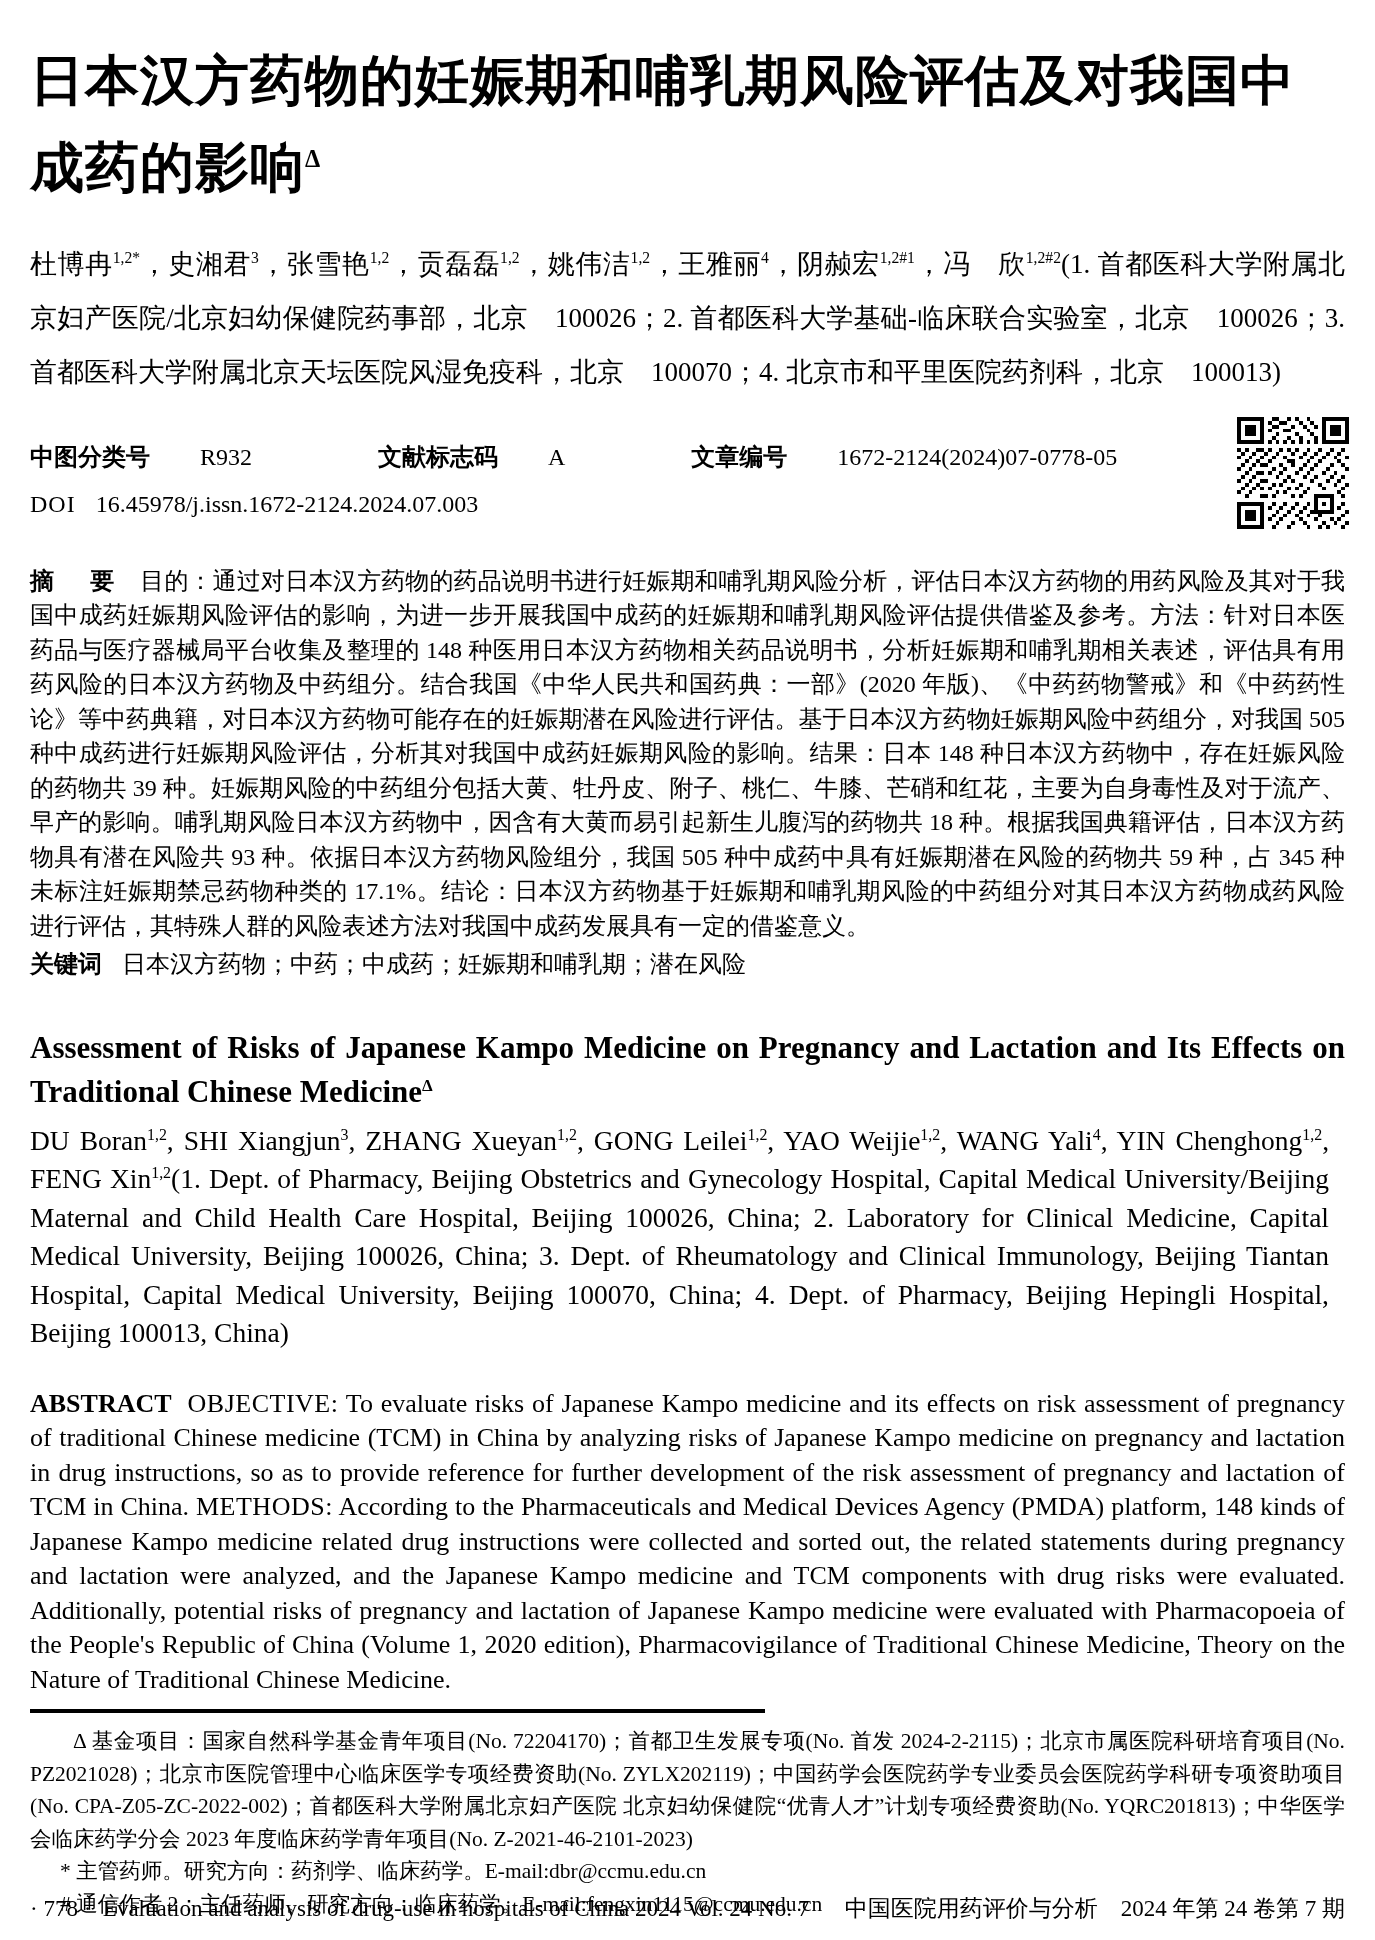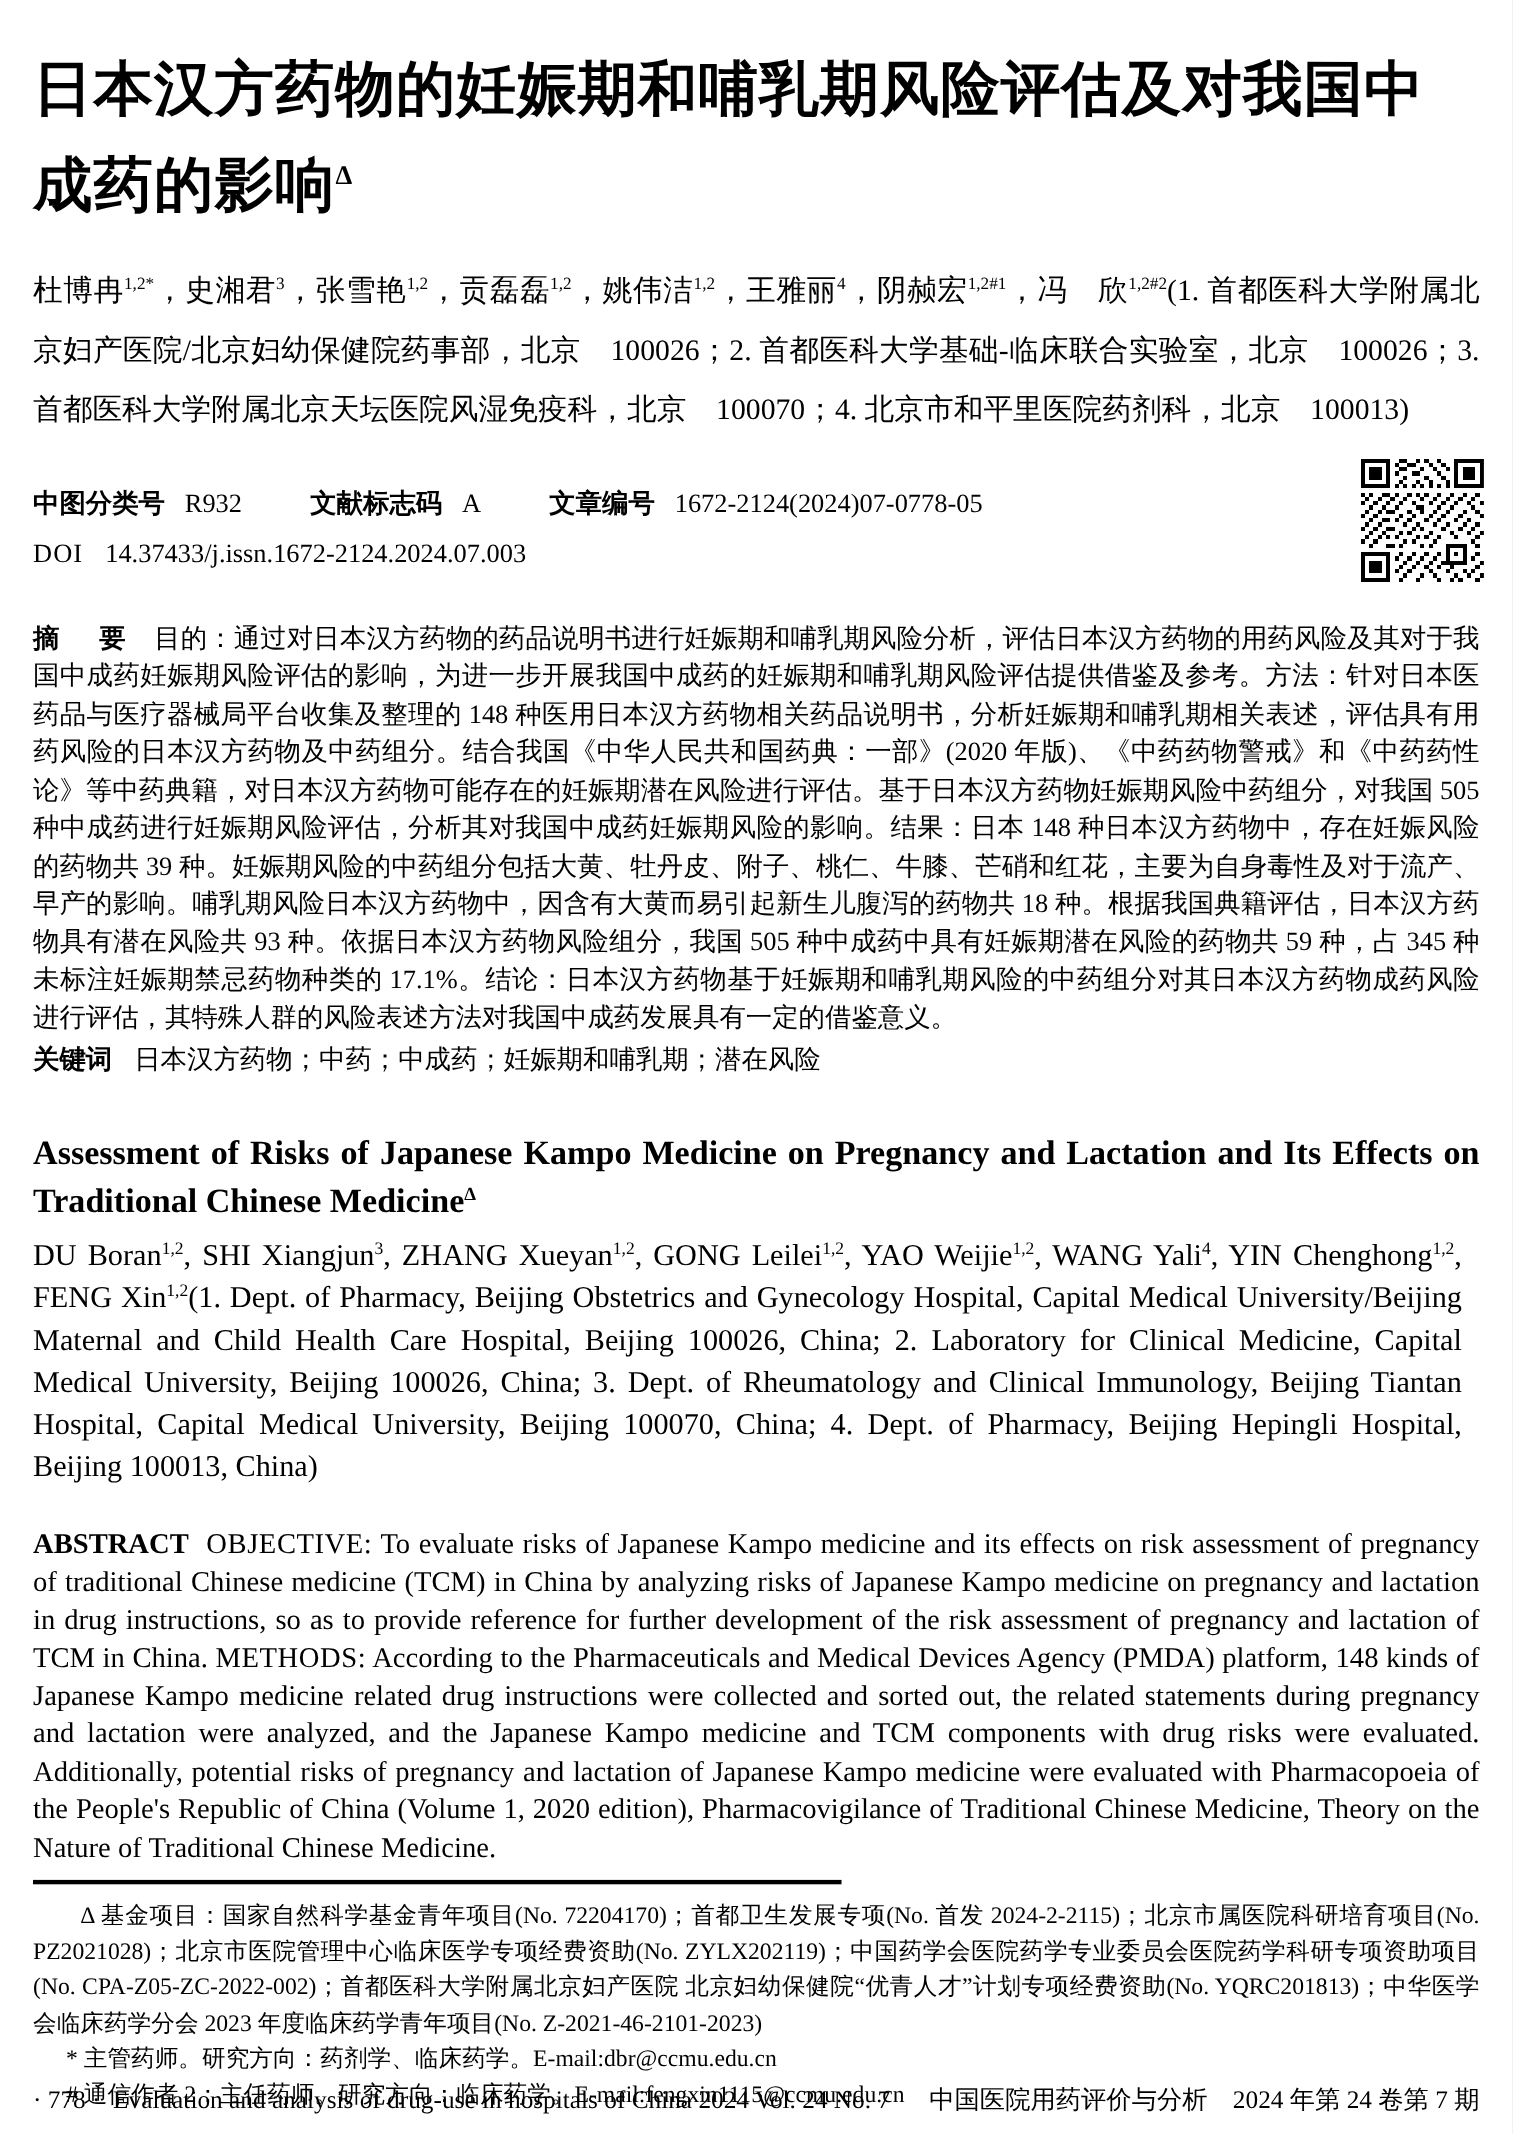--- a/index.html
+++ b/index.html
@@ -32,21 +32,21 @@
   .authors-cn{
     margin:24px 0 0 0;
     font-size:27px;
     line-height:54px;
     text-align:justify;
   }
   .authors-cn sup{font-size:0.58em;}
 
   
   .meta-block{position:relative;margin-top:42px;}
-  .meta-row{display:flex;align-items:baseline;font-size:24px;}
+  .meta-row{display:flex;align-items:baseline;font-size:24px;gap:32px;}
   .meta-label{
     font-family:"Liberation Sans","DejaVu Sans",sans-serif;
     font-weight:bold;
   }
   .meta-value{margin-left:18px;}
   .meta-gap{width:62px;flex:0 0 auto;}
   .doi-row{margin-top:18px;font-size:24px;display:flex;align-items:baseline;}
   .doi-label{letter-spacing:1px;}
   .doi-value{margin-left:20px;}
 
@@ -145,21 +145,21 @@
       <span class="meta-value">R932</span>
       <span class="meta-gap"></span>
       <span class="meta-label">文献标志码</span>
       <span class="meta-value">A</span>
       <span class="meta-gap"></span>
       <span class="meta-label">文章编号</span>
       <span class="meta-value">1672-2124(2024)07-0778-05</span>
     </div>
     <div class="doi-row">
       <span class="doi-label">DOI</span>
-      <span class="doi-value">14.37433/j.issn.1672-2124.2024.07.003</span>
+      <span class="doi-value">16.45978/j.issn.1672-2124.2024.07.003</span>
     </div>
 
     <svg class="qr" viewBox="0 0 29 29" shape-rendering="crispEdges" xmlns="http://www.w3.org/2000/svg" aria-hidden="true">
       <rect x="0" y="0" width="29" height="29" fill="#ffffff"></rect>
 
       <rect x="0" y="0" width="7" height="7" fill="#000"></rect>
         <rect x="1" y="1" width="5" height="5" fill="#fff"></rect>
         <rect x="2" y="2" width="3" height="3" fill="#000"></rect>
       <rect x="22" y="0" width="7" height="7" fill="#000"></rect>
         <rect x="23" y="1" width="5" height="5" fill="#fff"></rect>

